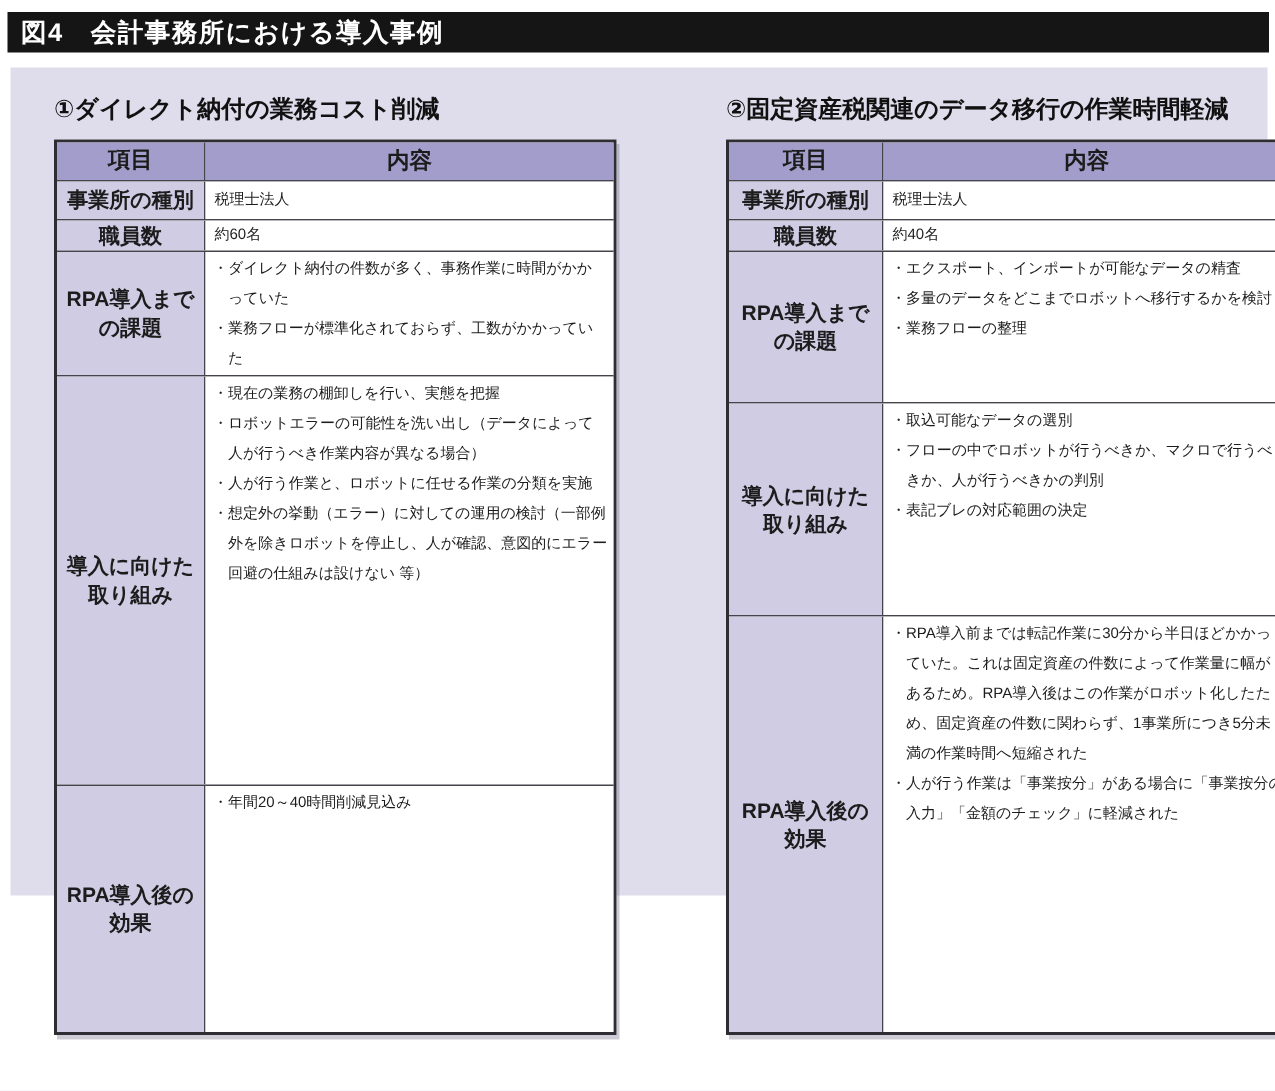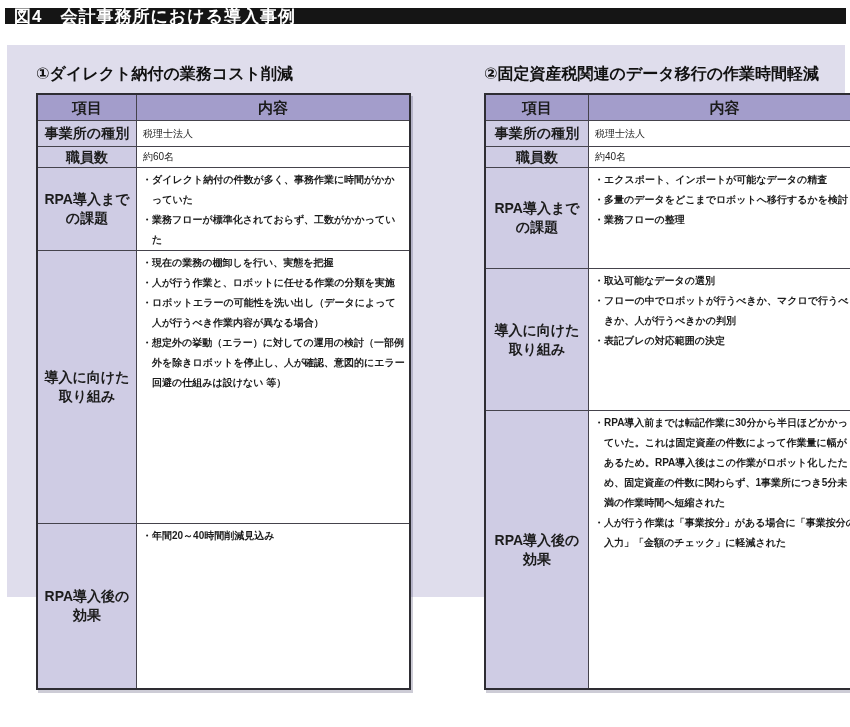--- a/index.html
+++ b/index.html
@@ -2,21 +2,21 @@
 <html style="--bar-bg: #151515; --panel-bg: #dfddec; --header-bg: #a39dcb; --label-bg: #cfcce4;"><head>
 <meta charset="utf-8">
 <style>
   * { margin:0; padding:0; box-sizing:border-box; }
   html,body { width:850px; height:727px; background:#ffffff;
               font-family:"Liberation Sans","DejaVu Sans",sans-serif; color:#1c1c1c; }
   body { position:relative; overflow:hidden; }
 
   
   .fig-bar {
-    position:absolute; left:5px; top:8px; width:841px; height:16px;
+    position:absolute; left:5px; top:8px; width:841px; height:27px;
     background:var(--bar-bg,#151515); color:#ffffff;
     display:flex; align-items:center; padding-left:9px;
     font-weight:bold; font-size:17px; letter-spacing:1px;
   }
   .fig-bar .fig-label { margin-right:18px; }
 
   
   .panel {
     position:absolute; left:7px; top:45px; width:838px; height:552px;
     background:var(--panel-bg,#dfddec);
@@ -50,29 +50,29 @@
     text-align:center; white-space:pre-line; padding:0 2px; overflow:hidden;
   }
   .case-1 .cell-label { width:99px; }
   .case-2 .cell-label { width:103px; }
 
   .cell-content {
     flex:1; background:#ffffff; overflow:hidden;
     font-size:10px; line-height:20px; font-weight:500;
   }
   .cell-simple { display:flex; align-items:center; padding-left:6px; }
-  .cell-bullets { padding:2px 4px 0 5px;font-weight:bold; }
+  .cell-bullets { padding:2px 4px 0 5px; }
   .bullet { padding-left:1em; text-indent:-1em; }
 
   
   .row-head { height:25px; }
   .row-head .cell-label, .row-head .cell-content {
     background:var(--header-bg,#a39dcb);
     display:flex; align-items:center; justify-content:center;
-    font-weight:bold; font-size:15px; padding:0;
+    font-weight:bold; font-size:15px; padding:0;font-family:Liberation Serif, serif;
   }
 
   
   .case-1 .r-office { height:26px; }
   .case-1 .r-staff  { height:21px; }
   .case-1 .r-issues { height:83px; }
   .case-1 .r-steps  { height:273px; }
   .case-1 .r-effect { height:165px; }
 
   .case-2 .r-office { height:26px; }
@@ -112,22 +112,22 @@
         <div class="cell-content cell-bullets">
           <div class="bullet">・ダイレクト納付の件数が多く、事務作業に時間がかかっていた</div>
           <div class="bullet">・業務フローが標準化されておらず、工数がかかっていた</div>
         </div>
       </div>
       <div class="row r-steps">
         <div class="cell-label">導入に向けた
 取り組み</div>
         <div class="cell-content cell-bullets">
           <div class="bullet">・現在の業務の棚卸しを行い、実態を把握</div>
+          <div class="bullet">・ロボットエラーの可能性を洗い出し（データによって人が行うべき作業内容が異なる場合）</div>
           <div class="bullet">・人が行う作業と、ロボットに任せる作業の分類を実施</div>
-          <div class="bullet">・ロボットエラーの可能性を洗い出し（データによって人が行うべき作業内容が異なる場合）</div>
           <div class="bullet">・想定外の挙動（エラー）に対しての運用の検討（一部例外を除きロボットを停止し、人が確認、意図的にエラー回避の仕組みは設けない 等）</div>
         </div>
       </div>
       <div class="row r-effect">
         <div class="cell-label">RPA導入後の
 効果</div>
         <div class="cell-content cell-bullets">
           <div class="bullet">・年間20～40時間削減見込み</div>
         </div>
       </div>

